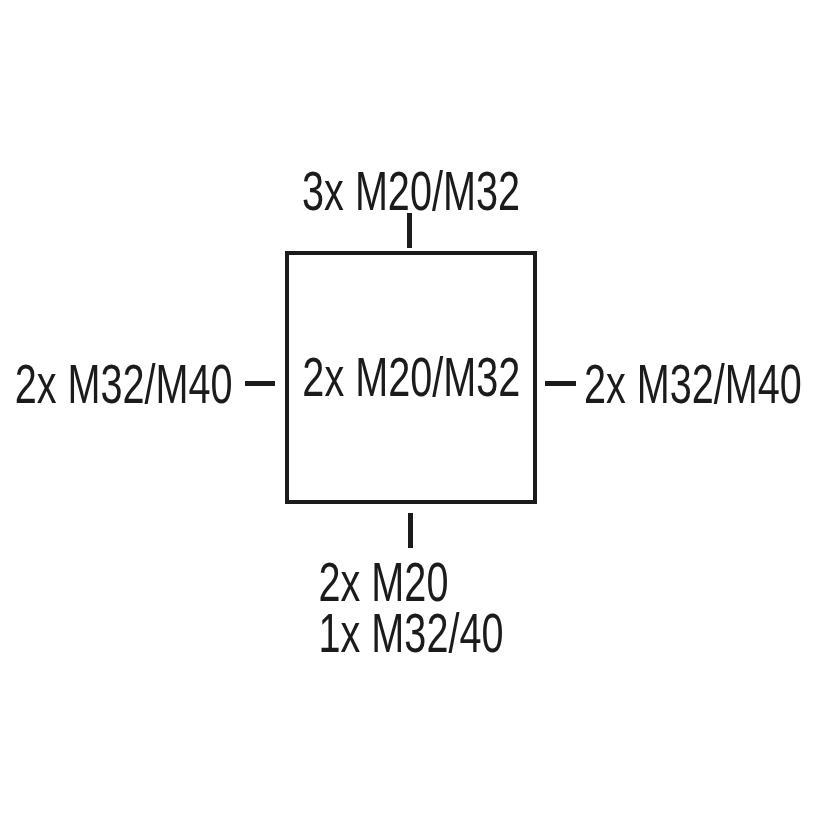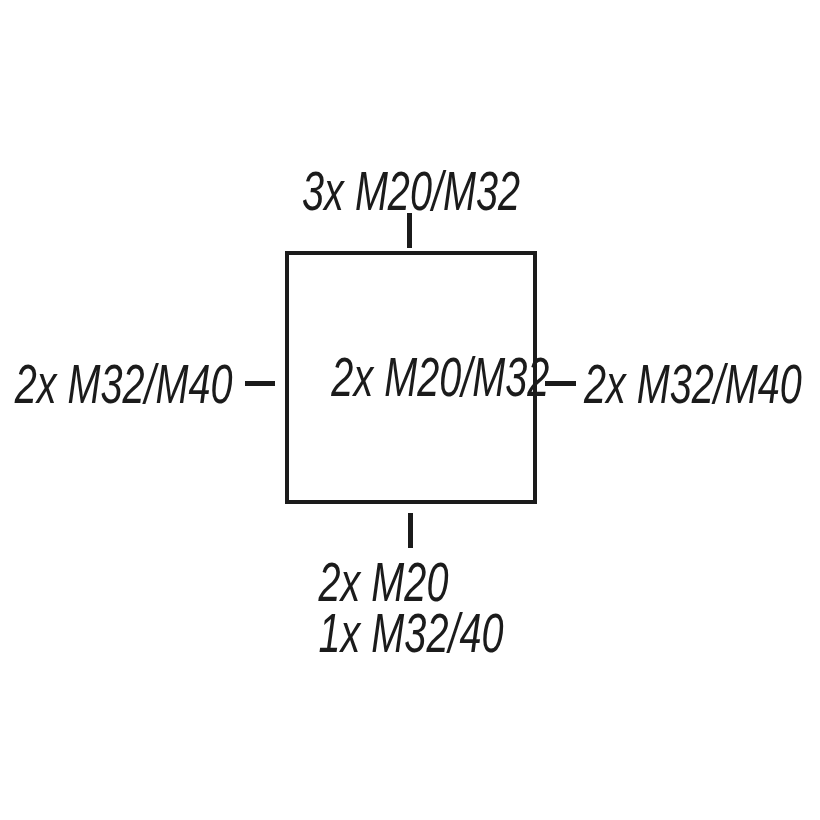--- a/index.html
+++ b/index.html
@@ -11,39 +11,38 @@
     width: 820px; height: 820px;
     background: var(--bg);
     font-family: "Liberation Sans", "DejaVu Sans", sans-serif;
     overflow: hidden;
   }
   .canvas {
     position: relative;
     width: 820px; height: 724px;
     background: var(--bg);
     color: var(--ink);
-    font-style: italic;
   }
   .label {
     position: absolute;
     font-size: 55px;
     line-height: 55px;
     white-space: nowrap;
     color: var(--ink);
   }
   
   .box {
     position: absolute;
     left: 285px; top: 251px;
     width: 252px; height: 253px;
     border: 4px solid var(--ink);
     background: var(--bg);
     display: flex;
     align-items: center;
-    justify-content: flex-start;
+    justify-content: center;
   }
   .box .inner {
     font-size: 55px;
     line-height: 55px;
     white-space: nowrap;
     transform: scaleX(0.72);
   }
   
   .tick { position: absolute; background: var(--ink); }
   .tick-top    { left: 407px; top: 213px; width: 5px;  height: 35px; }

